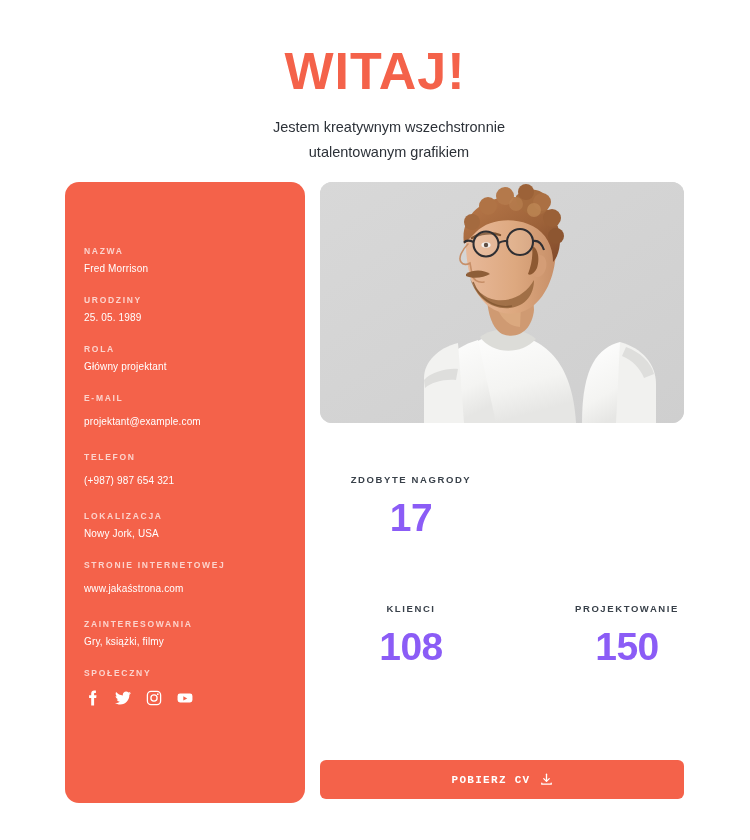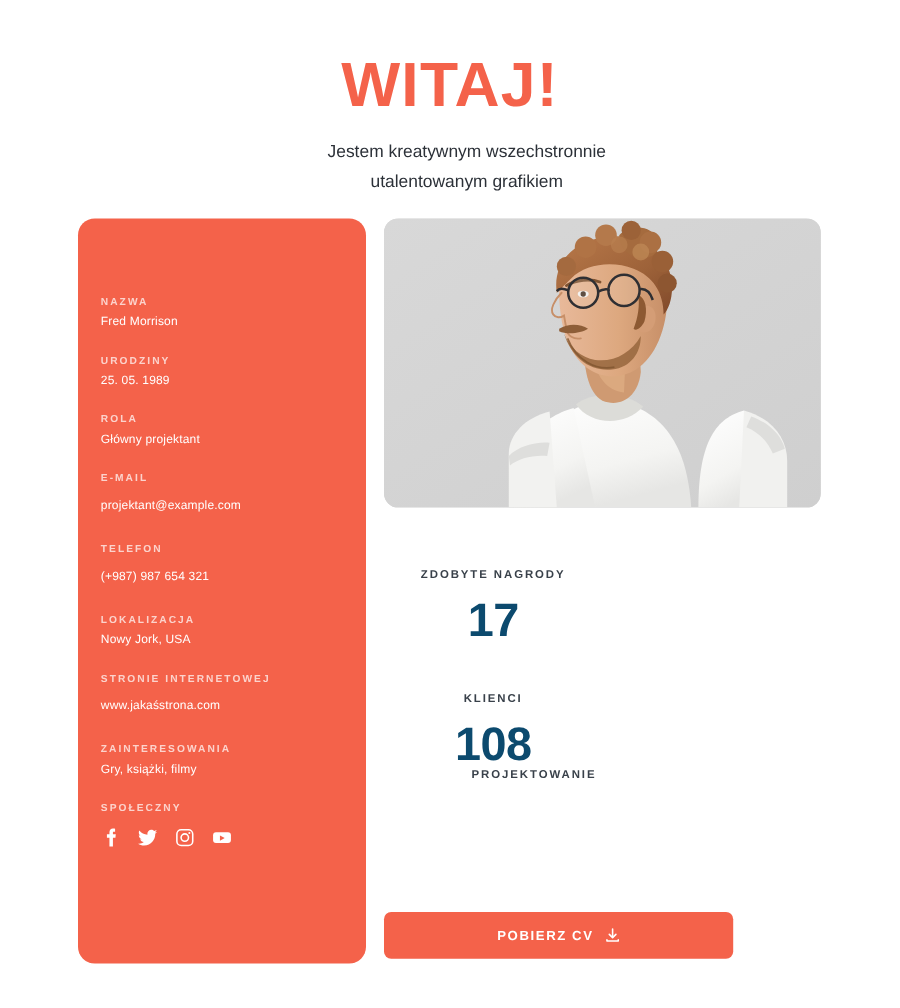--- a/index.html
+++ b/index.html
@@ -113,57 +113,57 @@
   .stats {
     position: absolute;
     left: 320px;
     top: 474px;
     width: 364px;
   }
   .stats-row {
     display: flex;
     width: 100%;
   }
-  .stats-row + .stats-row { margin-top: 40px; flex-direction: column; }
+  .stats-row + .stats-row { margin-top: 66px; }
 
   .stat { width: 50%; text-align: center; }
   .stat:nth-child(2) { padding-left: 68px; }
 
   .stat-label {
     font-size: 9.5px;
     font-weight: bold;
     letter-spacing: 1.6px;
     color: #39414a;
     text-transform: uppercase;
   }
   .stat-value {
     margin-top: 13px;
     font-size: 39px;
     font-weight: bold;
-    color: #0c4a6e;
+    color: #8b5cf6;
     letter-spacing: -0.5px;
     line-height: 1;
   }
 
   
   .cv-button {
     position: absolute;
     left: 320px;
     top: 760px;
-    width: 291px;
+    width: 364px;
     height: 39px;
     background: #f4624a;
     border: none;
     border-radius: 6px;
     display: flex;
     align-items: center;
     justify-content: center;
     gap: 9px;
     cursor: pointer;
-    font-family: Liberation Sans, sans-serif;
+    font-family: Liberation Mono, monospace;
   }
   .cv-button .cv-label {
     font-size: 11px;
     font-weight: bold;
     letter-spacing: 1.3px;
     color: #ffffff;
     text-transform: uppercase;
   }
   .cv-button .download-icon { display: inline-flex; }
 </style>
@@ -348,20 +348,21 @@
       </div>
     </div>
 
     <div class="stats-row">
       <div class="stat">
         <div class="stat-label">KLIENCI</div>
         <div class="stat-value">108</div>
       </div>
       <div class="stat">
         <div class="stat-label">PROJEKTOWANIE</div>
+        <div class="stat-value">150</div>
       </div>
     </div>
 
   </div>
 
   <button class="cv-button">
     <span class="cv-label">POBIERZ CV</span>
     <span class="download-icon">
       <svg width="13" height="13" viewBox="0 0 16 16" fill="none" stroke="#ffffff" stroke-width="1.6" stroke-linecap="round" stroke-linejoin="round" aria-hidden="true">
         <path d="M8 1.5v8.4"></path>

